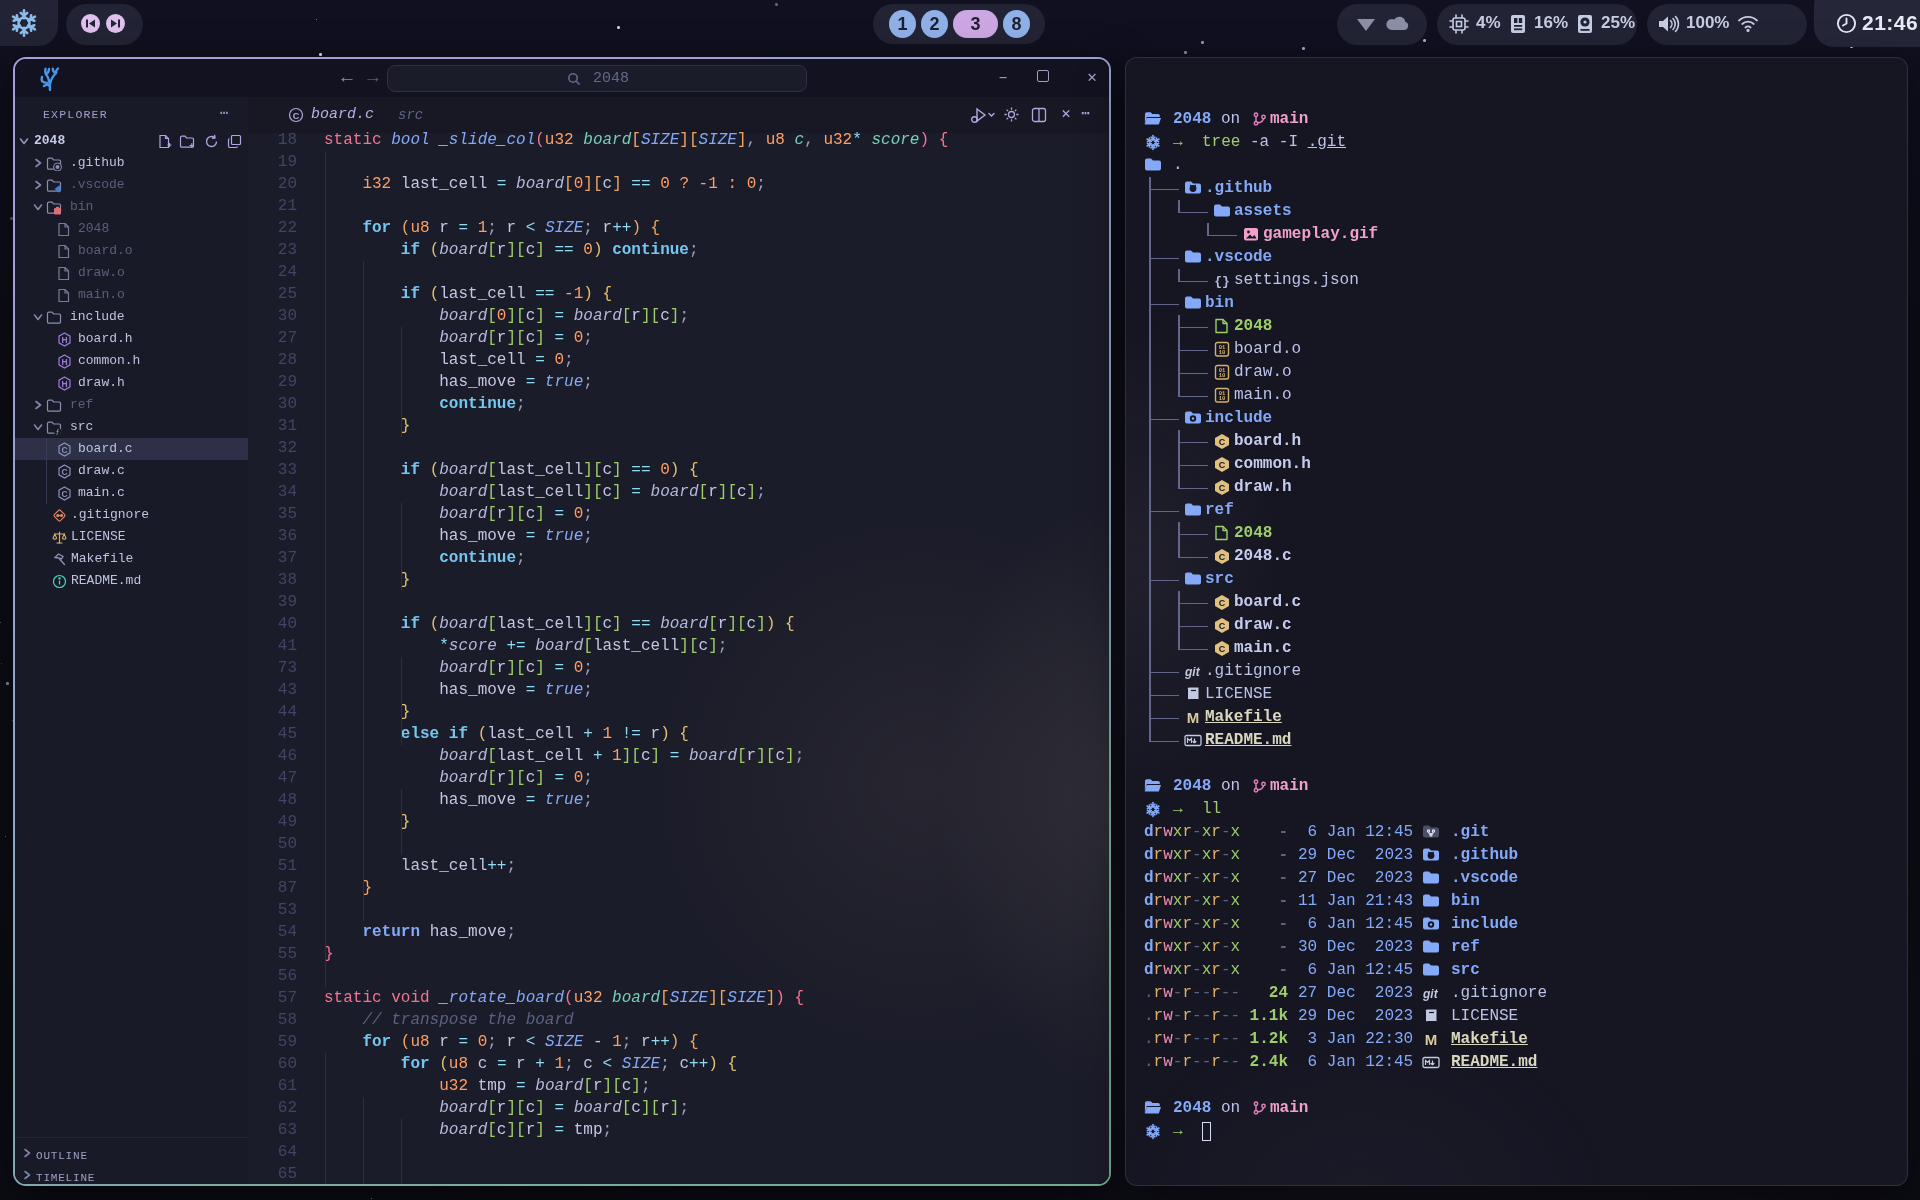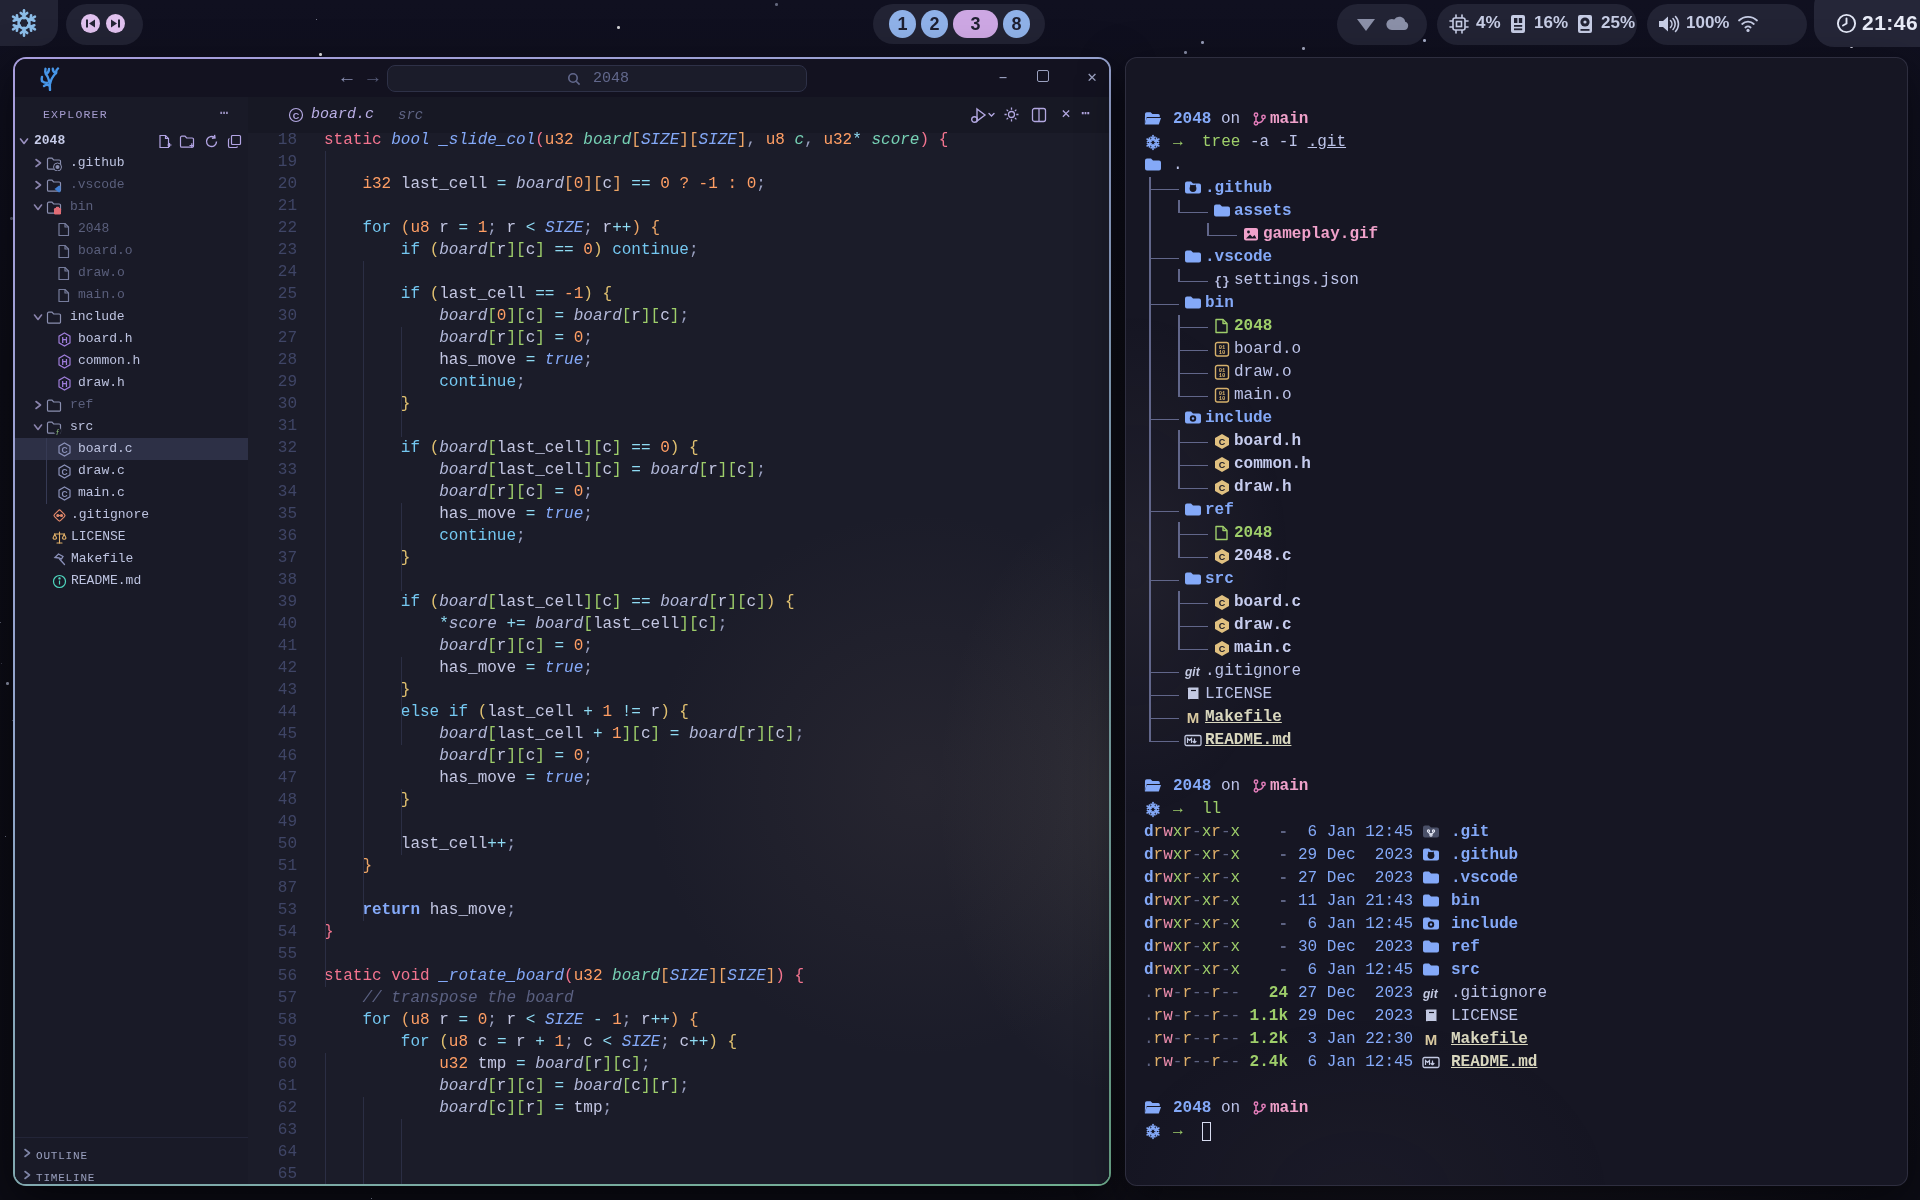--- a/index.html
+++ b/index.html
@@ -260,21 +260,21 @@
               radial-gradient(300px 500px at 101% 63%, rgba(155,145,125,0.13), rgba(0,0,0,0) 60%),
               #1b1c29; }
 .cl { height:22px; line-height:22px; white-space:pre; }
 #gutter { position:absolute; right:0; top:0; width:60px; text-align:right; color:#3f4566; font-size:16px; }
 #code { position:absolute; left:0; top:0; font-size:16px; color:#c0caf5; }
 
 .kp { color:#f3748f; }
 .kb { color:#84a9f8; font-style:italic; }
 .orx { color:#ff9e64; }
 .op { color:#8fdbf3; }
-.ct { color:#74c7f0; font-weight:normal; }
+.ct { color:#74c7f0; font-weight:bold; }
 .rt { color:#84a9f8; font-weight:bold; }
 .fn { color:#84a9f8; font-style:italic; }
 .pm { color:#76d0b4; font-style:italic; }
 .vr { color:#c3c6e2; }
 .vi { color:#b3b9da; font-style:italic; }
 .pu { color:#9aa0c0; }
 .cm { color:#5b6182; font-style:italic; }
 .d1 { color:#f3748f; }
 .d2 { color:#eda566; }
 .d3 { color:#e0c070; }
@@ -723,21 +723,21 @@
 <div class="cl">32</div>
 <div class="cl">33</div>
 <div class="cl">34</div>
 <div class="cl">35</div>
 <div class="cl">36</div>
 <div class="cl">37</div>
 <div class="cl">38</div>
 <div class="cl">39</div>
 <div class="cl">40</div>
 <div class="cl">41</div>
-<div class="cl">42</div>
+<div class="cl">73</div>
 <div class="cl">43</div>
 <div class="cl">44</div>
 <div class="cl">45</div>
 <div class="cl">46</div>
 <div class="cl">47</div>
 <div class="cl">48</div>
 <div class="cl">49</div>
 <div class="cl">50</div>
 <div class="cl">51</div>
 <div class="cl">87</div>
@@ -759,20 +759,21 @@
               <div class="cl"><span class="kp">static</span> <span class="kb">bool</span> <span class="fn">_slide_col</span><span class="d1">(</span><span class="orx">u32</span> <span class="pm">board</span><span class="d2">[</span><span class="kb">SIZE</span><span class="d2">]</span><span class="d2">[</span><span class="kb">SIZE</span><span class="d2">]</span><span class="pu">,</span> <span class="orx">u8</span> <span class="pm">c</span><span class="pu">,</span> <span class="orx">u32</span><span class="op">*</span> <span class="pm">score</span><span class="d1">)</span> <span class="d1">{</span></div>
 <div class="cl"></div>
 <div class="cl">    <span class="orx">i32</span> <span class="vr">last_cell</span> <span class="op">=</span> <span class="vi">board</span><span class="d2">[</span><span class="orx">0</span><span class="d2">]</span><span class="d2">[</span><span class="vr">c</span><span class="d2">]</span> <span class="op">==</span> <span class="orx">0</span> <span class="orx">?</span> <span class="orx">-1</span> <span class="orx">:</span> <span class="orx">0</span><span class="pu">;</span></div>
 <div class="cl"></div>
 <div class="cl">    <span class="ct">for</span> <span class="d2">(</span><span class="orx">u8</span> <span class="vr">r</span> <span class="op">=</span> <span class="orx">1</span><span class="pu">;</span> <span class="vr">r</span> <span class="op">&lt;</span> <span class="kb">SIZE</span><span class="pu">;</span> <span class="vr">r</span><span class="op">++</span><span class="d2">)</span> <span class="d2">{</span></div>
 <div class="cl">        <span class="ct">if</span> <span class="d3">(</span><span class="vi">board</span><span class="d4">[</span><span class="vr">r</span><span class="d4">]</span><span class="d4">[</span><span class="vr">c</span><span class="d4">]</span> <span class="op">==</span> <span class="orx">0</span><span class="d3">)</span> <span class="ct">continue</span><span class="pu">;</span></div>
 <div class="cl"></div>
 <div class="cl">        <span class="ct">if</span> <span class="d3">(</span><span class="vr">last_cell</span> <span class="op">==</span> <span class="orx">-1</span><span class="d3">)</span> <span class="d3">{</span></div>
 <div class="cl">            <span class="vi">board</span><span class="d4">[</span><span class="orx">0</span><span class="d4">]</span><span class="d4">[</span><span class="vr">c</span><span class="d4">]</span> <span class="op">=</span> <span class="vi">board</span><span class="d4">[</span><span class="vr">r</span><span class="d4">]</span><span class="d4">[</span><span class="vr">c</span><span class="d4">]</span><span class="pu">;</span></div>
 <div class="cl">            <span class="vi">board</span><span class="d4">[</span><span class="vr">r</span><span class="d4">]</span><span class="d4">[</span><span class="vr">c</span><span class="d4">]</span> <span class="op">=</span> <span class="orx">0</span><span class="pu">;</span></div>
+<div class="cl">            <span class="vr">last_cell</span> <span class="op">=</span> <span class="orx">0</span><span class="pu">;</span></div>
 <div class="cl">            <span class="vr">has_move</span> <span class="op">=</span> <span class="kb">true</span><span class="pu">;</span></div>
 <div class="cl">            <span class="ct">continue</span><span class="pu">;</span></div>
 <div class="cl">        <span class="d3">}</span></div>
 <div class="cl"></div>
 <div class="cl">        <span class="ct">if</span> <span class="d3">(</span><span class="vi">board</span><span class="d4">[</span><span class="vr">last_cell</span><span class="d4">]</span><span class="d4">[</span><span class="vr">c</span><span class="d4">]</span> <span class="op">==</span> <span class="orx">0</span><span class="d3">)</span> <span class="d3">{</span></div>
 <div class="cl">            <span class="vi">board</span><span class="d4">[</span><span class="vr">last_cell</span><span class="d4">]</span><span class="d4">[</span><span class="vr">c</span><span class="d4">]</span> <span class="op">=</span> <span class="vi">board</span><span class="d4">[</span><span class="vr">r</span><span class="d4">]</span><span class="d4">[</span><span class="vr">c</span><span class="d4">]</span><span class="pu">;</span></div>
 <div class="cl">            <span class="vi">board</span><span class="d4">[</span><span class="vr">r</span><span class="d4">]</span><span class="d4">[</span><span class="vr">c</span><span class="d4">]</span> <span class="op">=</span> <span class="orx">0</span><span class="pu">;</span></div>
 <div class="cl">            <span class="vr">has_move</span> <span class="op">=</span> <span class="kb">true</span><span class="pu">;</span></div>
 <div class="cl">            <span class="ct">continue</span><span class="pu">;</span></div>
 <div class="cl">        <span class="d3">}</span></div>

